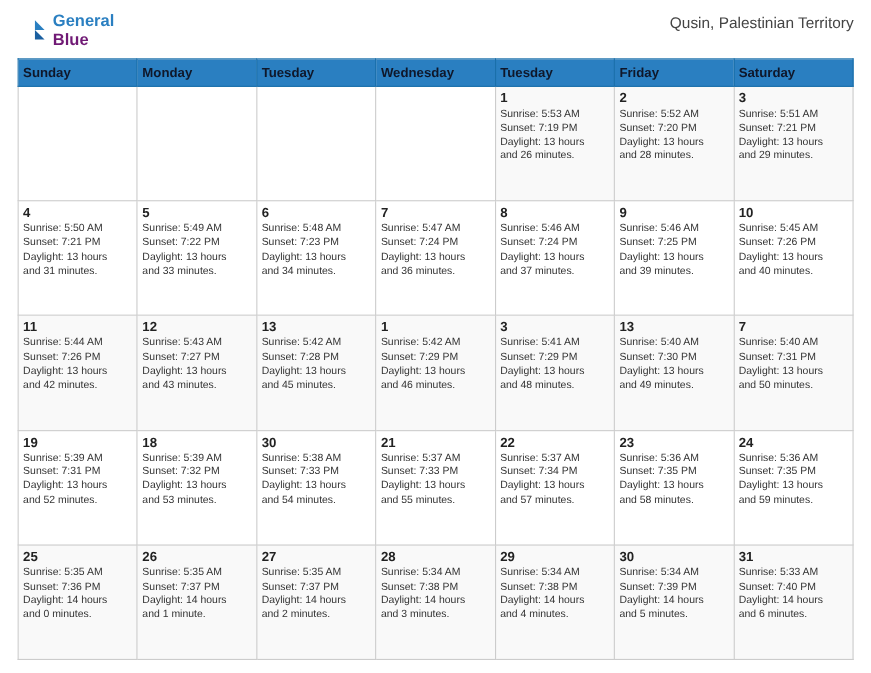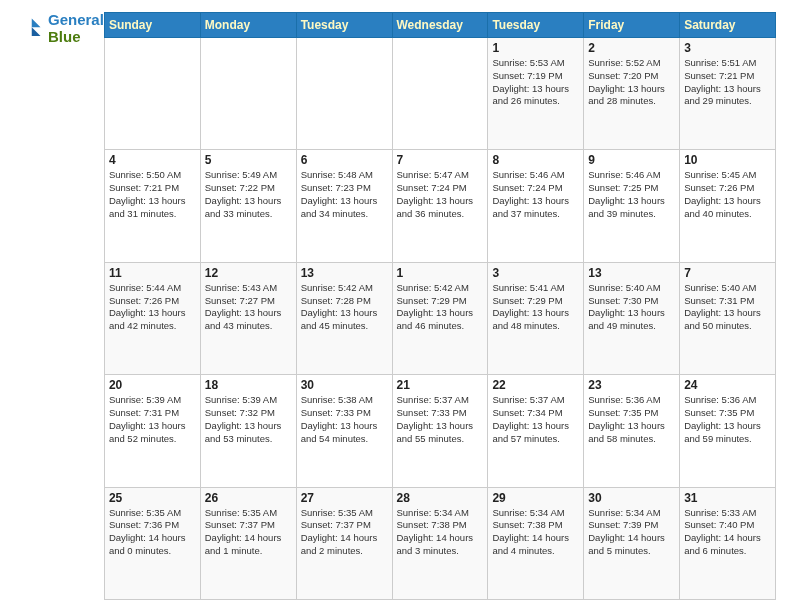--- a/index.html
+++ b/index.html
@@ -8,20 +8,21 @@
       background: #fff;
       width: 792px;
       height: 612px;
       overflow: hidden;
     }
     .page {
       width: 792px;
       height: 612px;
       padding: 12px 16px;
       display: flex;
+      flex-direction: column;
     }
     .header {
       display: flex;
       justify-content: space-between;
       align-items: flex-start;
       margin-bottom: 8px;
     }
     .logo {
       display: flex;
       align-items: center;
@@ -54,21 +55,21 @@
       color: #444;
     }
     .calendar {
       width: 100%;
       border-collapse: collapse;
       flex: 1;
       table-layout: fixed;
     }
     .calendar thead tr th {
       background: #2a7fc1;
-      color: #fef9c3;
+      color: #0f172a;
       font-size: 12px;
       font-weight: bold;
       padding: 5px 4px;
       text-align: left;
       border: 1px solid #1a6faa;
     }
     .calendar tbody tr td {
       border: 1px solid #ccc;
       vertical-align: top;
       padding: 3px 4px;
@@ -100,24 +101,25 @@
 
 <div class="page">
   <div class="header">
     <div class="logo">
       <svg class="logo-icon" viewBox="0 0 32 32">
         <polygon points="18,4 28,14 18,14" fill="#2a7fc1"></polygon>
         <polygon points="18,14 28,24 18,24" fill="#1a5fa0"></polygon>
       </svg>
       <div class="logo-text">
         <div><span>General</span></div>
-        <div><span style="color:#4d7c0f">Blue</span></div>
+        <div><span style="color:#701a75">Blue</span></div>
       </div>
     </div>
     <div class="title-block">
+      <div class="subtitle">Qusin, Palestinian Territory</div>
     </div>
   </div>
 
   <table class="calendar">
     <thead>
       <tr>
       <th>Sunday</th>
           <th>Monday</th>
           <th>Tuesday</th>
           <th>Wednesday</th>
@@ -200,21 +202,21 @@
             <div class="day-number">13</div>
             <div class="day-info">Sunrise: 5:40 AM<br>Sunset: 7:30 PM<br>Daylight: 13 hours<br>and 49 minutes.</div>
           </td>
           <td>
             <div class="day-number">7</div>
             <div class="day-info">Sunrise: 5:40 AM<br>Sunset: 7:31 PM<br>Daylight: 13 hours<br>and 50 minutes.</div>
           </td>
         </tr>
         <tr>
           <td>
-            <div class="day-number">20</div>
+            <div class="day-number">19</div>
             <div class="day-info">Sunrise: 5:39 AM<br>Sunset: 7:31 PM<br>Daylight: 13 hours<br>and 52 minutes.</div>
           </td>
           <td>
             <div class="day-number">18</div>
             <div class="day-info">Sunrise: 5:39 AM<br>Sunset: 7:32 PM<br>Daylight: 13 hours<br>and 53 minutes.</div>
           </td>
           <td>
             <div class="day-number">30</div>
             <div class="day-info">Sunrise: 5:38 AM<br>Sunset: 7:33 PM<br>Daylight: 13 hours<br>and 54 minutes.</div>
           </td>

